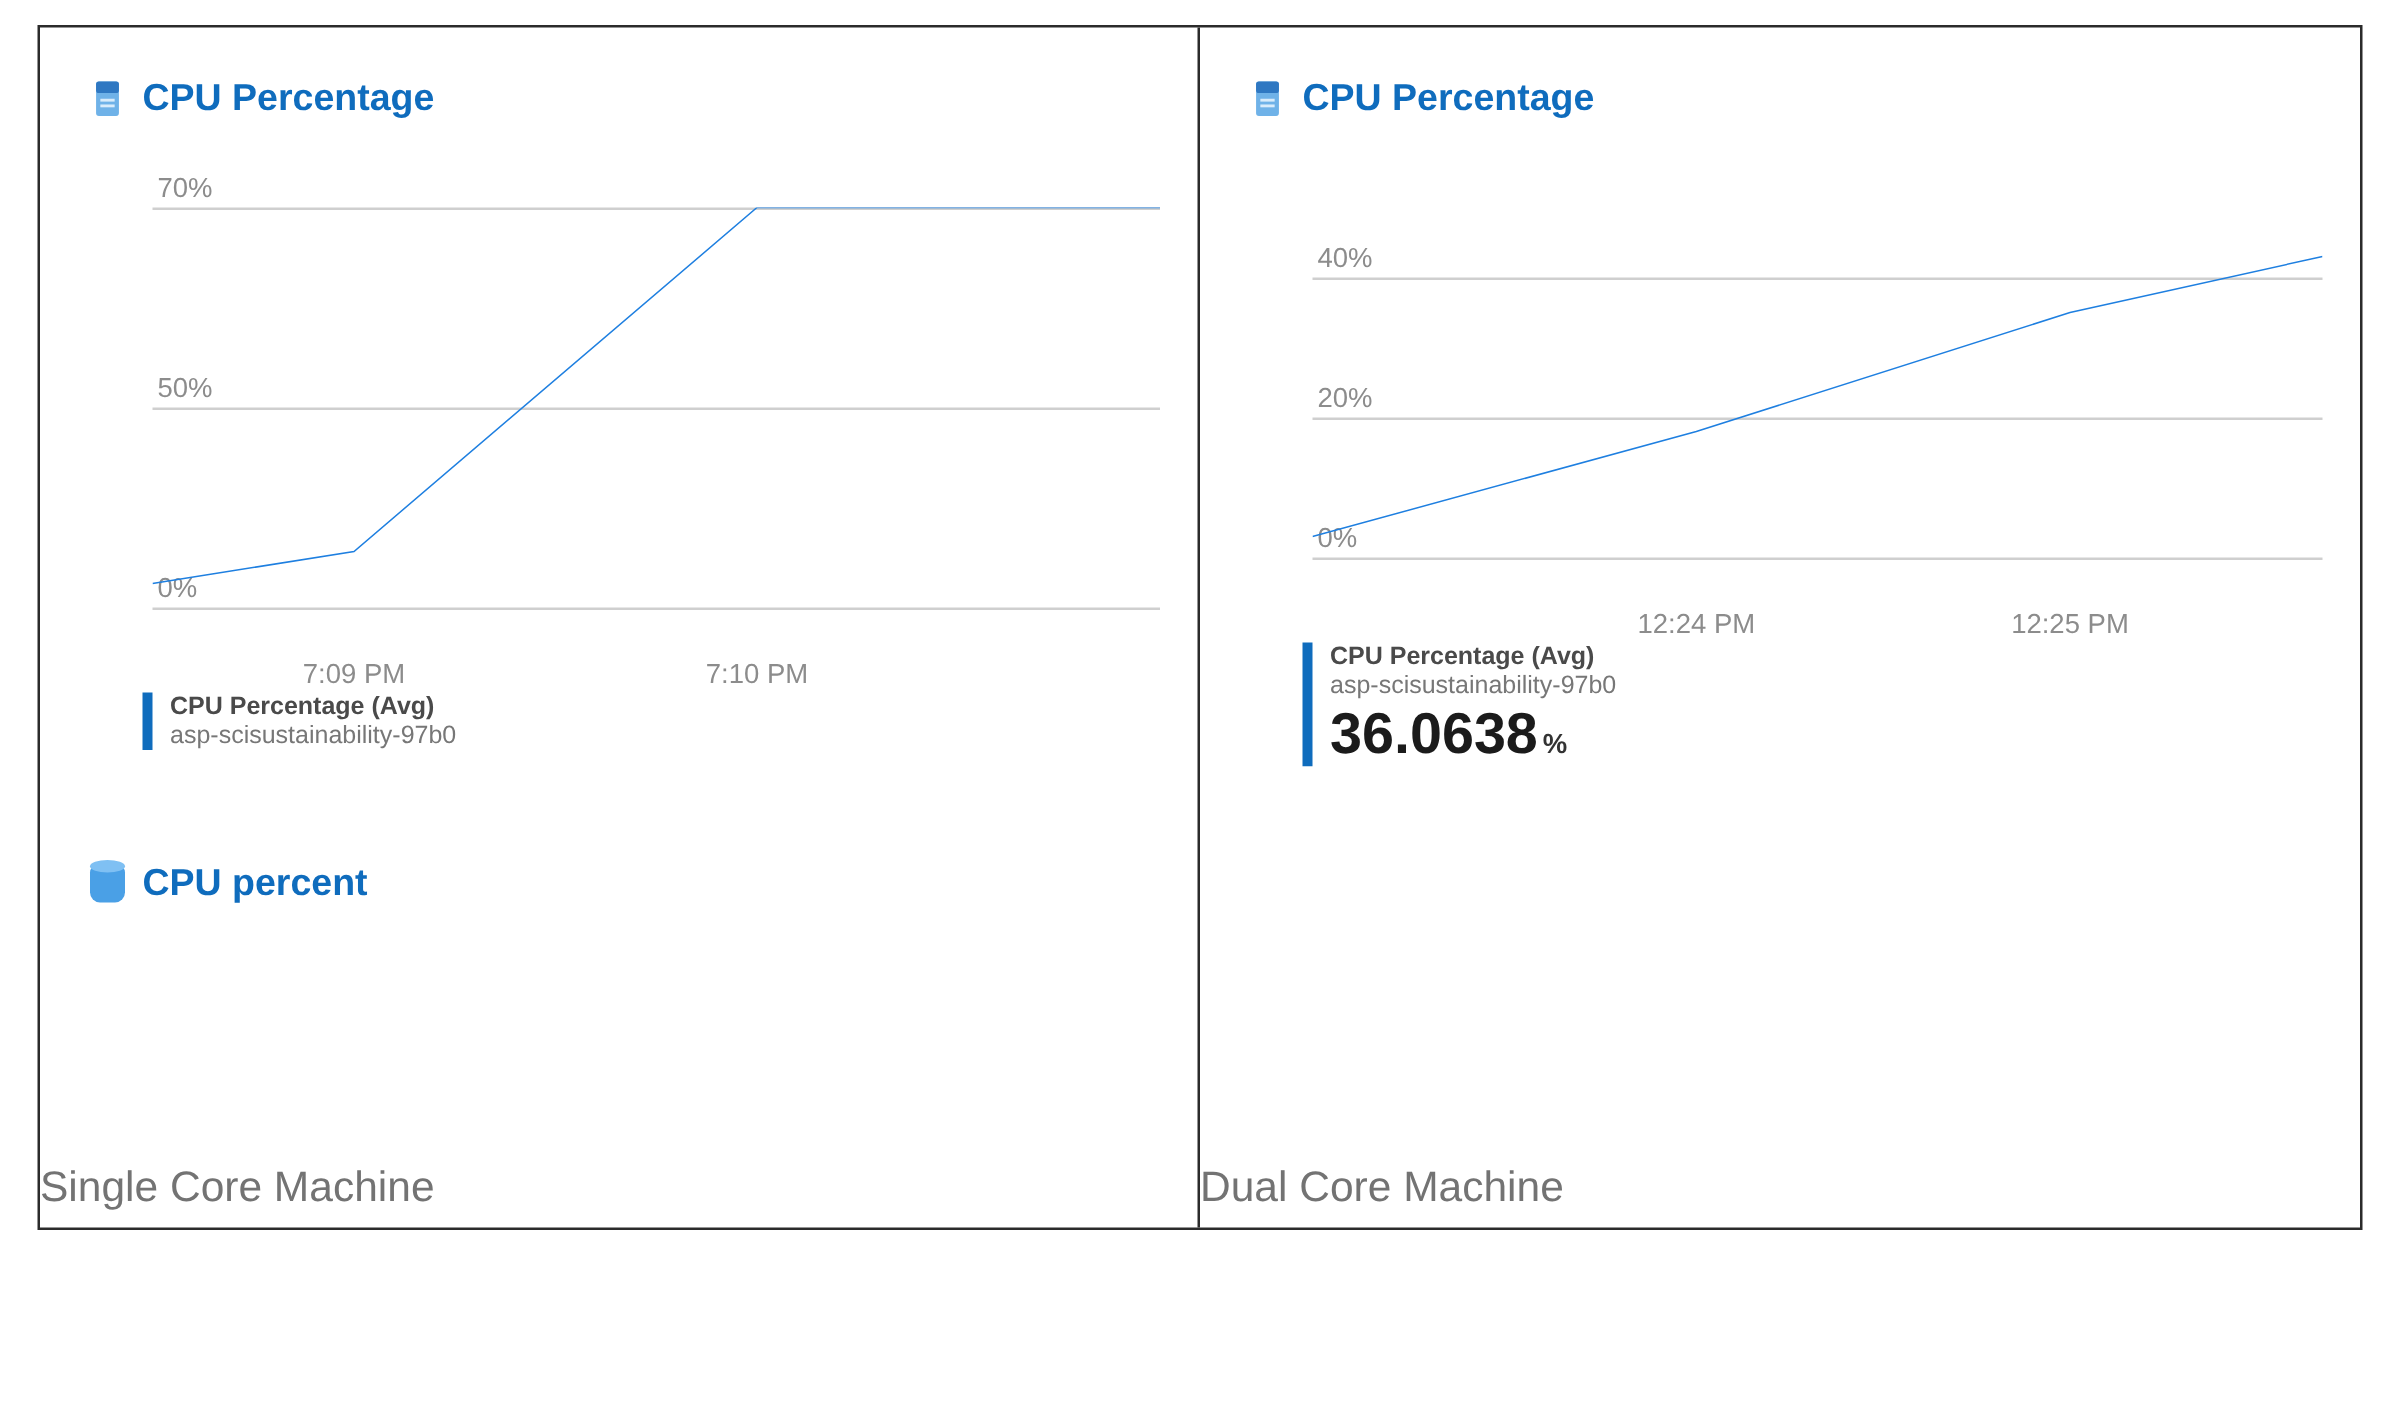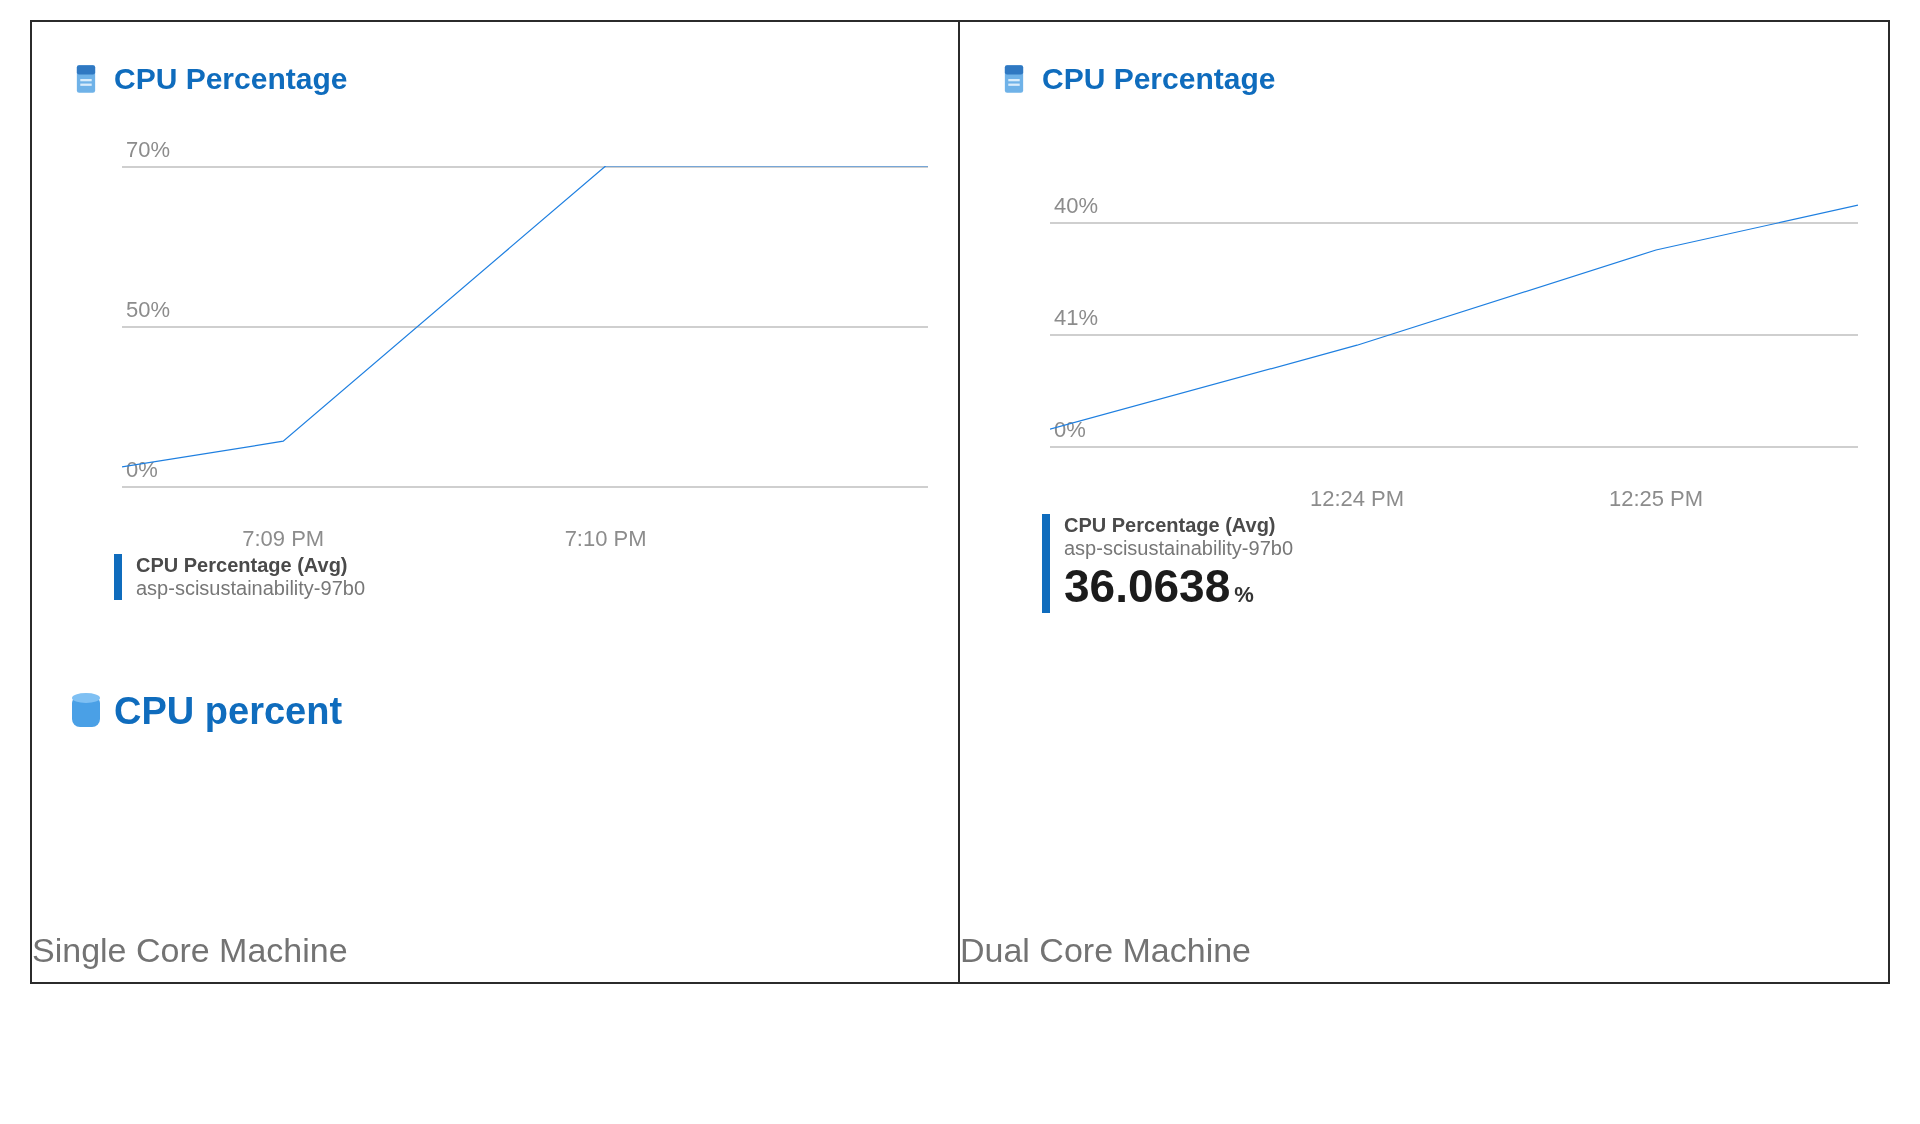--- a/index.html
+++ b/index.html
@@ -77,21 +77,21 @@
   .metric .mlines { display: flex; flex-direction: column; }
   .metric .mlabel1 { font-size: 20px; color: #4a4a4a; font-weight: 600; }
   .metric .mlabel2 { font-size: 20px; color: #777; }
   .metric .mvalue  { font-size: 46px; font-weight: 700; color: #1b1b1b; line-height: 1.15; }
   .metric .munit   { font-size: 22px; font-weight: 600; color: #333; margin-left: 4px; }
   .subhead {
     display: flex;
     align-items: center;
     gap: 14px;
     color: #0f6cbd;
-    font-size: 38px;
+    font-size: 30px;
     font-weight: 600;
     margin-top: 90px;
     margin-left: 10px;
   }
   .subhead .cyl {
     width: 28px; height: 30px; position: relative;
     background: #4aa0e6; border-radius: 6px 6px 8px 8px;
   }
   .subhead .cyl::before {
     content: ""; position: absolute; left: 0; right: 0; top: -4px; height: 10px;
@@ -168,21 +168,21 @@
       </svg>
       <span>CPU Percentage</span>
     </div>
 
     <div class="plot-wrap right">
 
       <div class="gridline" style="top: calc((100% - 40px) * 0.20);"></div>
       <div class="ytick" style="top: calc((100% - 40px) * 0.20);">40%</div>
 
       <div class="gridline" style="top: calc((100% - 40px) * 0.60);"></div>
-      <div class="ytick" style="top: calc((100% - 40px) * 0.60);">41%</div>
+      <div class="ytick" style="top: calc((100% - 40px) * 0.60);">20%</div>
 
       <div class="gridline" style="top: calc((100% - 40px) * 1.00);"></div>
       <div class="ytick" style="top: calc((100% - 40px) * 1.00);">0%</div>
 
       <svg class="lineplot" viewBox="0 0 100 100" preserveAspectRatio="none">
         <polyline points="0,94 38,64 75,30 100,14" fill="none" stroke="#1e7fe0" stroke-width="1.2" vector-effect="non-scaling-stroke"></polyline>
       </svg>
 
       <div class="xaxis">
         <span class="xtick" style="left:38%;">12:24 PM</span>

